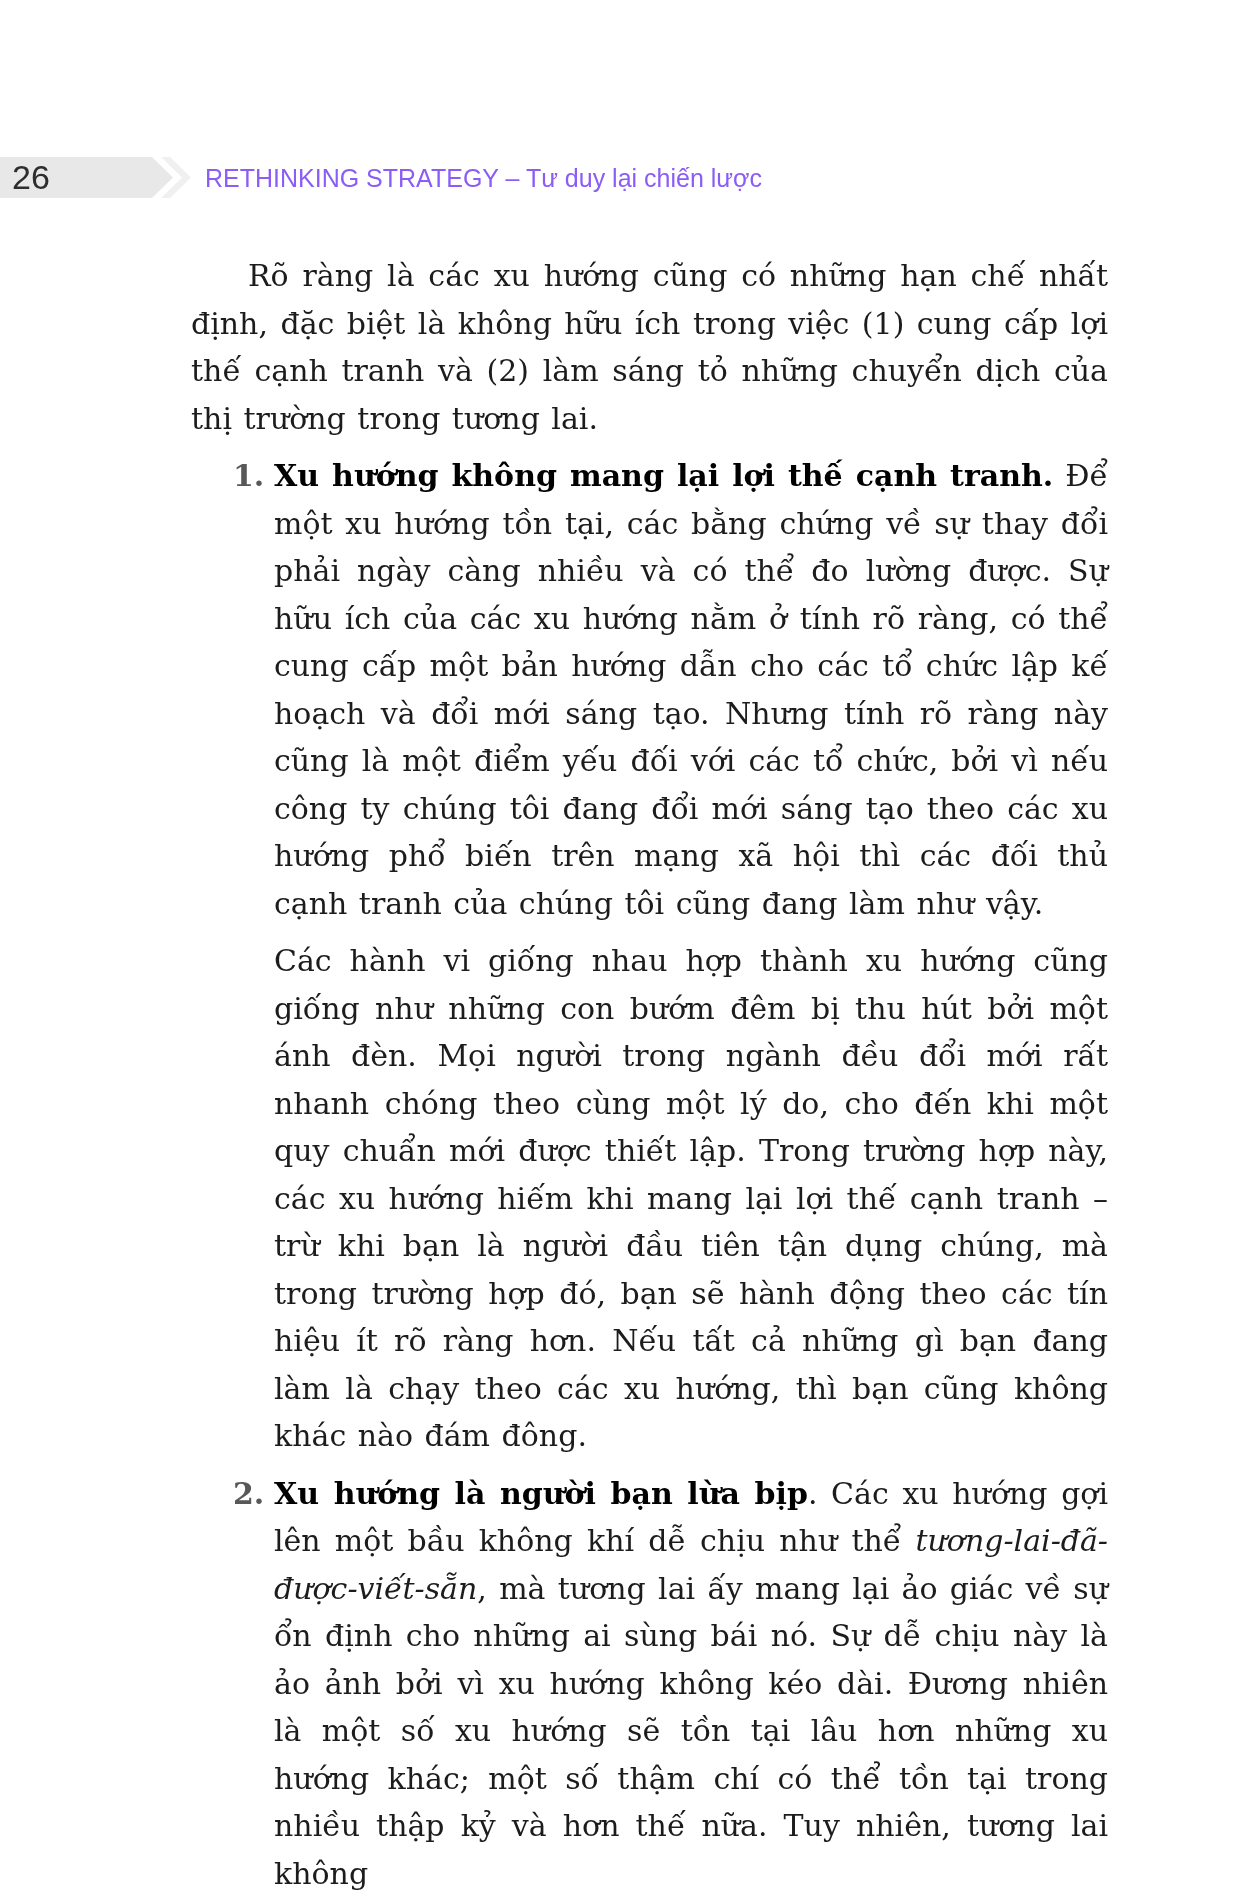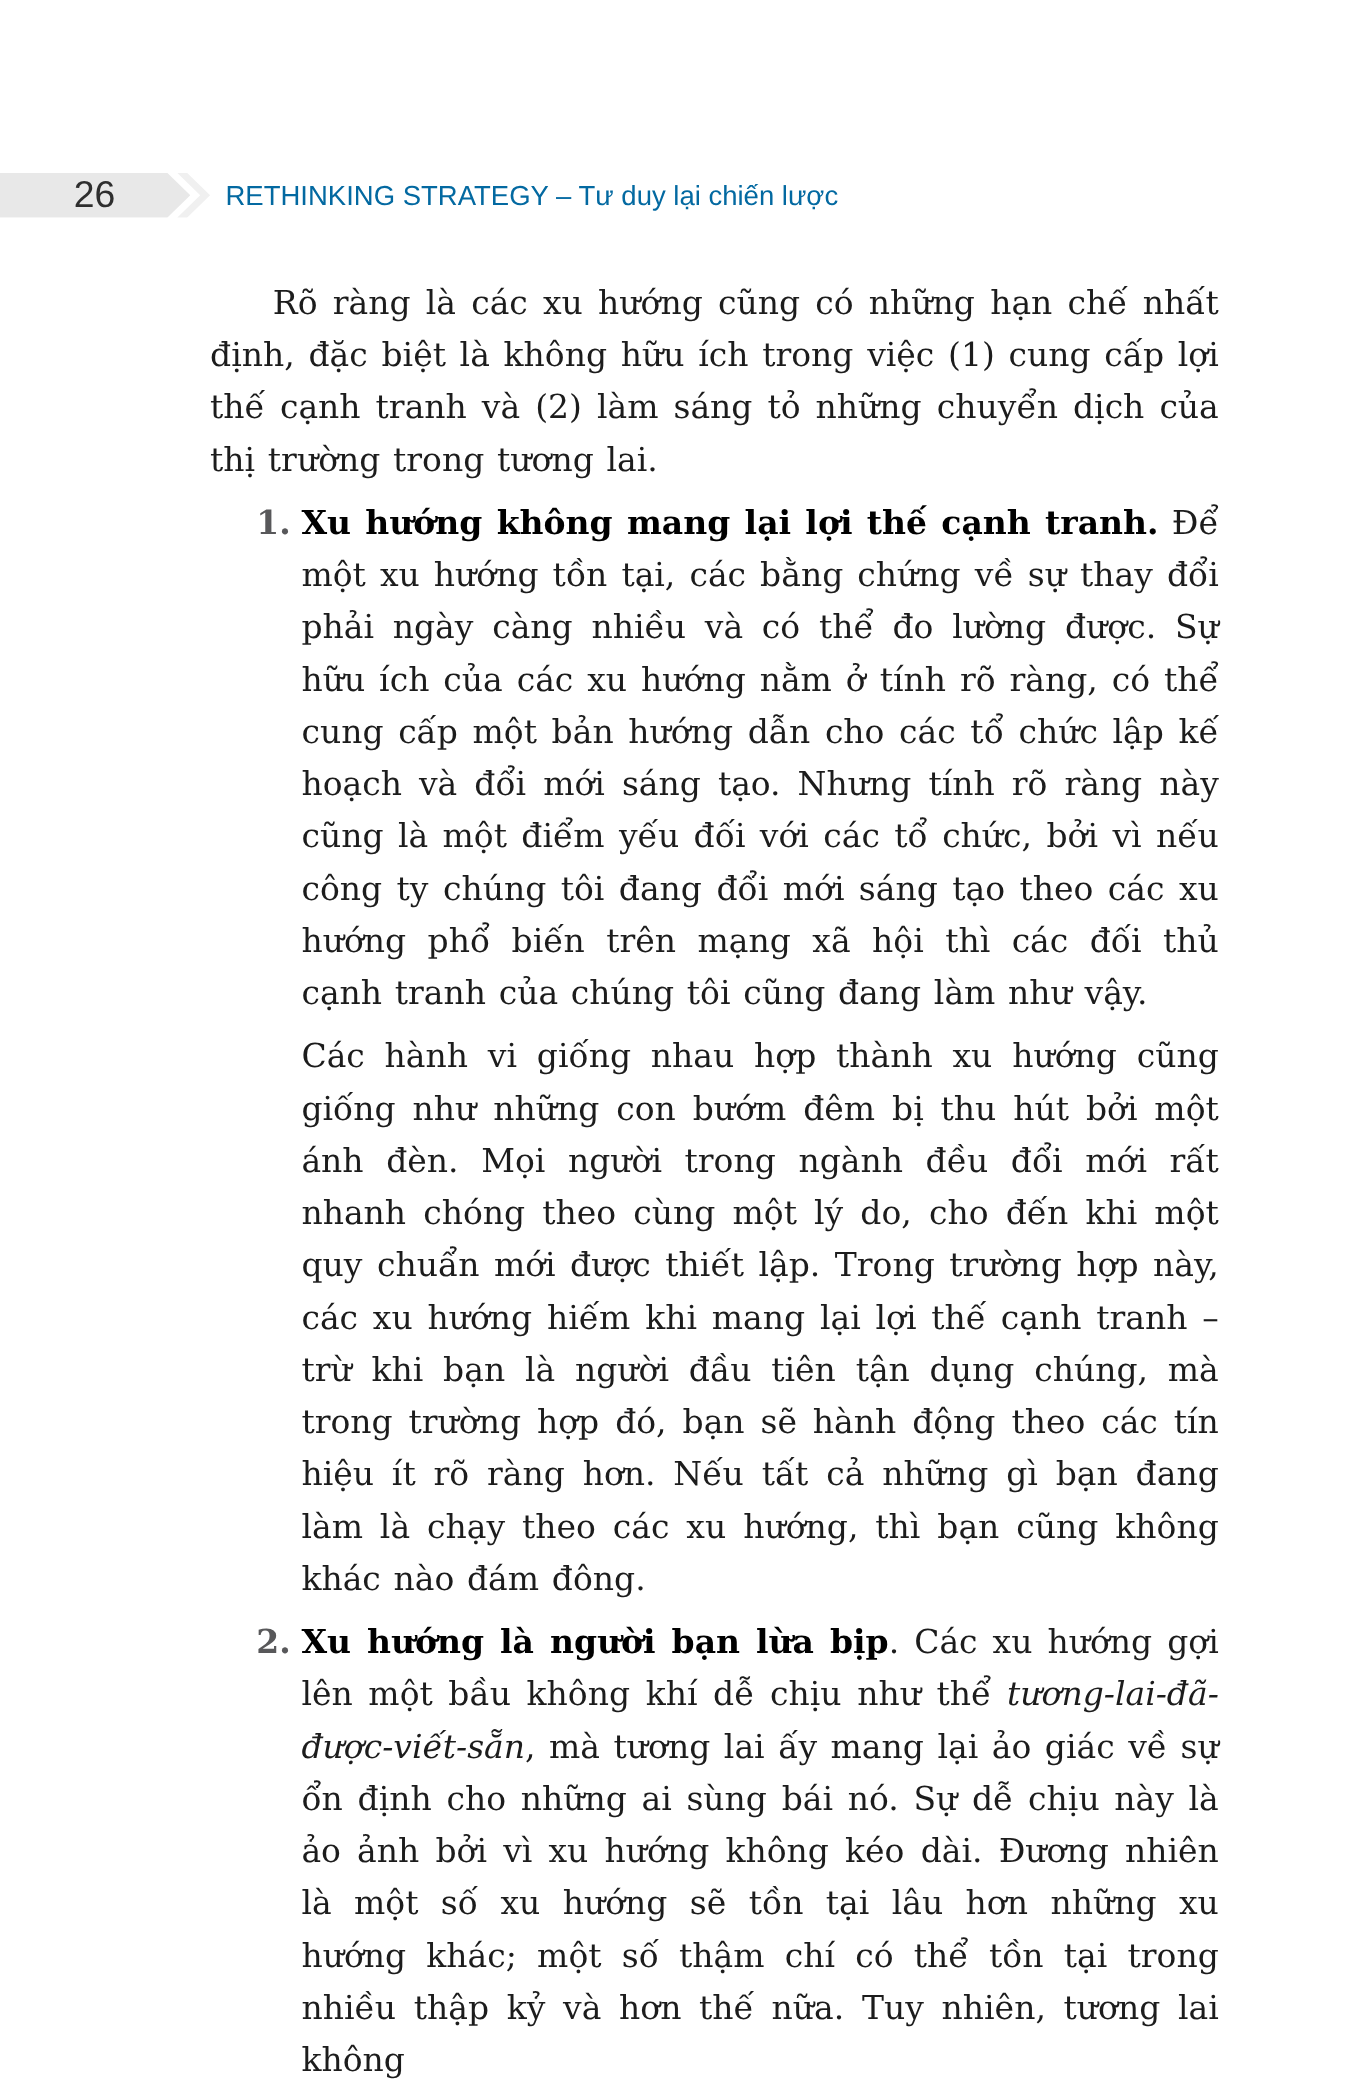--- a/index.html
+++ b/index.html
@@ -22,29 +22,29 @@
   }
   .band-tip {
     position: absolute; left: 161px; top: 0;
     width: 30px; height: 41px;
     background: #f0f0f0;
     clip-path: polygon(0 0, 9px 0, 30px 50%, 9px 100%, 0 100%, 21px 50%);
   }
   .page-number {
     position: absolute; left: 0; top: 0;
     width: 172px; height: 41px;
-    text-align: center; line-height: 41px;
+    text-align: left; line-height: 41px;
     font-family: "Liberation Sans", sans-serif;
-    font-size: 34px; color: #2e2e2e;
+    font-size: 34px; color: #2e2e2e; padding-left: 12px;
   }
   .header-title {
     position: absolute; left: 205px; top: 0; height: 41px;
     line-height: 42px; white-space: nowrap;
     font-family: "Liberation Sans", sans-serif;
-    font-size: 25px; color: #0369a1;
+    font-size: 25px; color: #8b5cf6;
   }
 
   
   .content {
     position: absolute; left: 179px; top: 252px;
     width: 929px;
     font-size: 30px; line-height: 47.5px;
     text-align: justify;
     word-spacing: 2px;
   }

